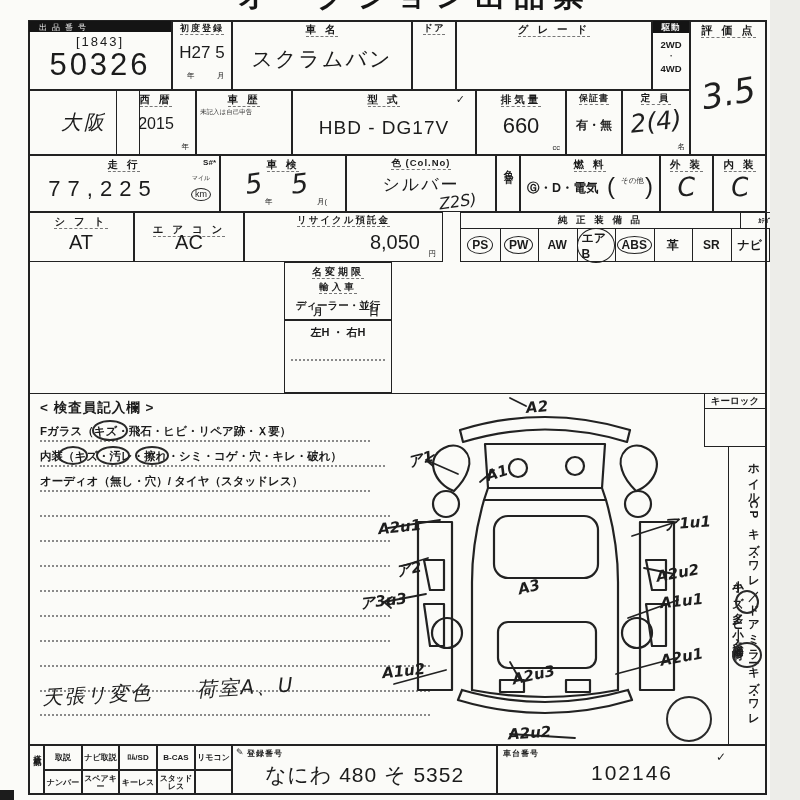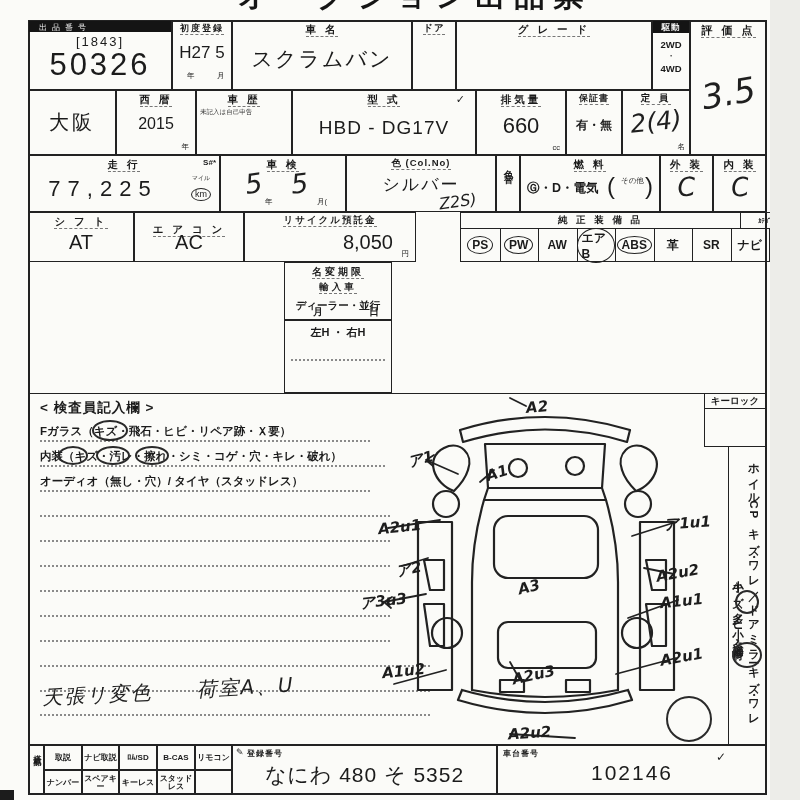--- a/index.html
+++ b/index.html
@@ -61,21 +61,21 @@
   <div style="text-align:center;font-size:9.5px;font-weight:bold;margin-top:6px;">2WD</div>
   <div style="text-align:center;font-size:9px;">・</div>
   <div style="text-align:center;font-size:9.5px;font-weight:bold;">4WD</div>
 </div>
 
 <div class="cell" style="left:690px;top:20px;width:77px;height:135px;">
   <span class="hd" style="margin-top:3px;font-size:11px;"><span class="u">評 価 点</span></span>
   <div class="abs hw" style="left:0;top:52px;width:100%;text-align:center;font-size:34px;transform:rotate(-10deg);">3.5</div>
 </div>
 
-<div class="cell" style="left:28px;top:90px;width:88px;height:65px;">
+<div class="cell" style="left:28px;top:90px;width:112px;height:65px;font-style:italic;">
   <div class="abs" style="left:0;top:18px;width:100%;text-align:center;font-size:20px;letter-spacing:3px;">大阪</div>
 </div>
 
 <div class="cell" style="left:116px;top:90px;width:80px;height:65px;">
   <span class="hd" style="margin-top:2px;"><span class="u">西  暦</span></span>
   <div class="abs" style="left:0;top:24px;width:100%;text-align:center;font-size:16px;">2015</div>
   <span class="abs tiny" style="right:6px;bottom:2px;">年</span>
 </div>
 
 <div class="cell" style="left:196px;top:90px;width:96px;height:65px;">
@@ -155,21 +155,21 @@
 <div class="cell" style="left:28px;top:212px;width:106px;height:50px;">
   <span class="hd" style="margin-top:2px;"><span class="u">シ フ ト</span></span>
   <div class="abs" style="left:0;top:18px;width:100%;text-align:center;font-size:20px;">AT</div>
 </div>
 
 <div class="cell" style="left:134px;top:212px;width:110px;height:50px;">
   <span class="hd" style="margin-top:10px;"><span class="u">エ ア コ ン</span></span>
   <div class="abs" style="left:0;top:18px;width:100%;text-align:center;font-size:20px;">AC</div>
 </div>
 
-<div class="cell" style="left:244px;top:212px;width:172px;height:50px;">
+<div class="cell" style="left:244px;top:212px;width:199px;height:50px;">
   <span class="hd" style="margin-top:2px;font-size:9.5px;letter-spacing:2px;"><span class="u">リサイクル預託金</span></span>
   <div class="abs" style="right:22px;top:18px;font-size:20px;">8,050</div>
   <span class="abs tiny" style="right:6px;bottom:2px;">円</span>
 </div>
 
 <div class="cell" style="left:420px;top:212px;width:347px;height:50px;margin-left:40px;">
   <div class="abs" style="left:0;top:0;width:280px;height:16px;border-bottom:1.4px solid #222;border-right:1.4px solid #222;">
     <span class="hd" style="font-size:9.5px;margin-top:2px;">純 正 装 備 品</span>
   </div>
   <div class="abs" style="left:280px;top:0;width:67px;height:16px;border-bottom:1.4px solid #222;font-size:6.5px;font-weight:bold;text-align:center;line-height:15px;">ｶﾃｺﾞﾘｰﾃﾞｰﾀ</div>

